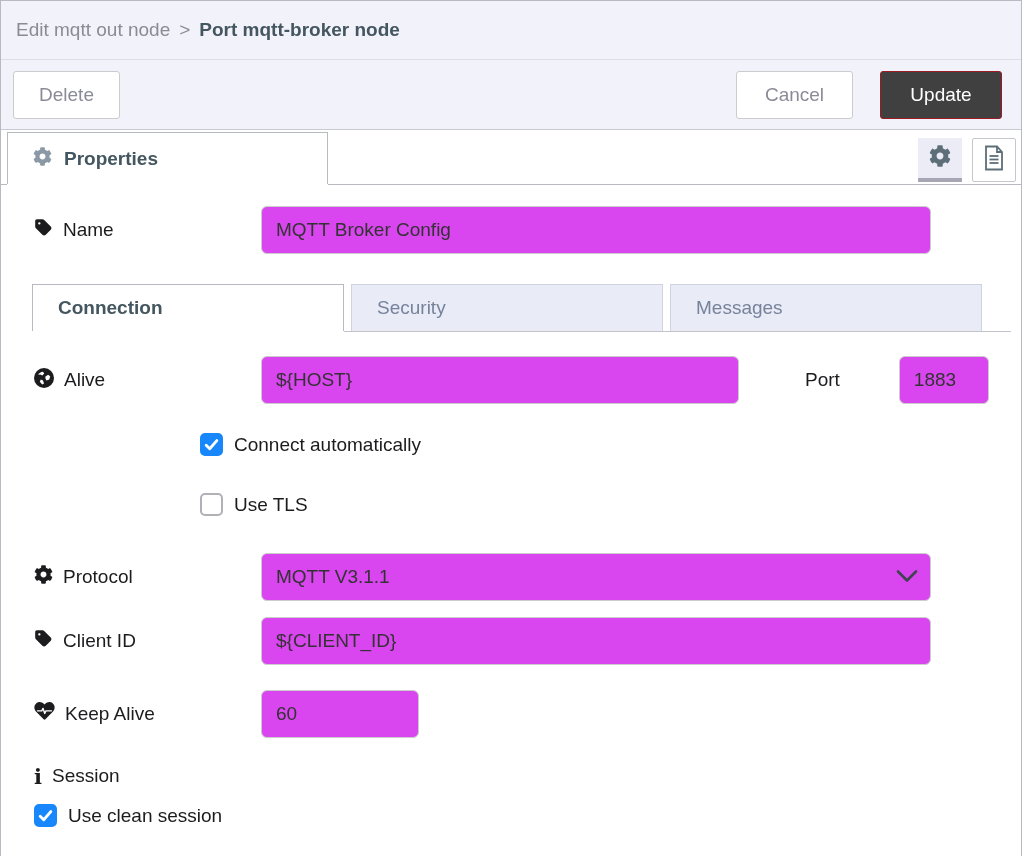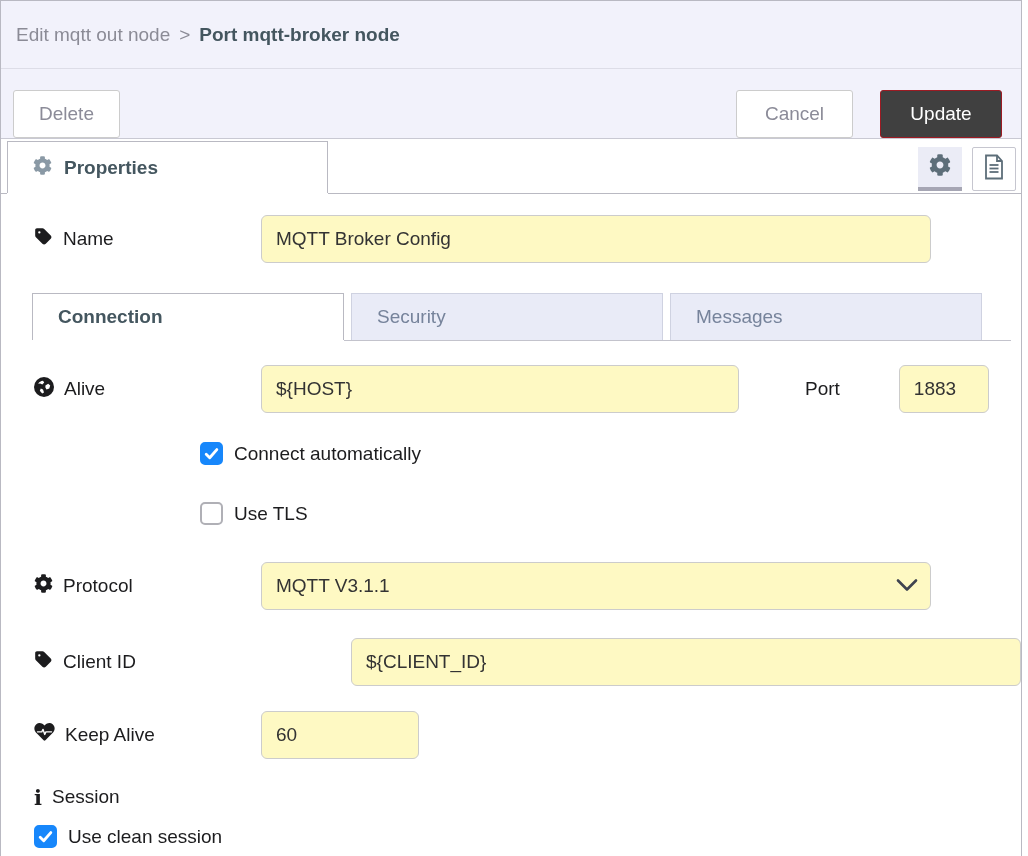--- a/index.html
+++ b/index.html
@@ -1,45 +1,45 @@
 <!DOCTYPE html>
 <html><head>
 <meta charset="utf-8">
 <style>
   * { margin:0; padding:0; box-sizing:border-box; }
   html,body { width:1028px; height:856px; background:#fff; font-family:"Liberation Sans", sans-serif; }
   .dialog { position:relative; width:1022px; height:856px; border-left:1px solid #b9b9c2; border-top:1px solid #b9b9c2; border-right:1px solid #b9b9c2; background:#fff; overflow:hidden; }
 
   
-  .crumb-bar { height:68px; background:#f2f2fb; border-bottom:1px solid #dddde7; display:flex; align-items:center; padding-left:15px; font-size:19px; }
+  .crumb-bar { height:59px; background:#f2f2fb; border-bottom:1px solid #dddde7; display:flex; align-items:center; padding-left:15px; font-size:19px; }
   .crumb-parent { color:#8b8b96; }
   .crumb-sep { color:#8b8b96; margin:0 9px; }
   .crumb-current { color:#44565f; font-weight:bold; }
 
-  .btn-bar { height:70px; background:#f2f2fb; border-bottom:1px solid #c9c9d3; display:flex; align-items:flex-end; padding:0 19px 0 12px; }
+  .btn-bar { height:70px; background:#f2f2fb; border-bottom:1px solid #c9c9d3; display:flex; align-items:center; padding:0 19px 0 12px; }
   .btn { height:48px; font-size:19px; border-radius:3px; display:flex; align-items:center; justify-content:center; cursor:pointer; font-family:"Liberation Sans", sans-serif; }
   .btn-plain { background:#fff; border:1px solid #cccccc; color:#8b8b98; }
   .btn-delete { width:107px; }
   .btn-cancel { width:117px; }
   .btn-update { width:122px; background:#404040; border:1px solid #9c1b23; color:#fff; margin-left:27px; }
   .btn-spacer { flex:1; }
 
   
   .props-row { height:55px; background:#fff; border-bottom:1px solid #b9b9c2; display:flex; align-items:flex-end; }
   .props-tab { width:321px; height:52px; margin-left:6px; background:#fff; border:1px solid #b9b9c2; border-bottom:none; position:relative; z-index:1; box-shadow:0 1px 0 0 #fff; display:flex; align-items:center; padding-left:25px; gap:12px; }
   .props-tab-label { font-size:19px; font-weight:bold; color:#44565f; }
   .props-actions { margin-left:auto; display:flex; align-items:flex-end; gap:10px; margin-right:5px; padding-bottom:2px; }
   .icon-btn-gear { width:44px; height:44px; background:#ebecf6; border:none; border-bottom:4px solid #a6a6b4; display:flex; align-items:center; justify-content:center; cursor:pointer; }
   .icon-btn-doc { width:44px; height:44px; background:#fff; border:1px solid #c6c6cf; border-radius:2px; display:flex; align-items:center; justify-content:center; cursor:pointer; }
 
   
   .form { background:#fff; }
   .row { display:flex; align-items:center; margin-left:33px;gap:28px; }
   .row-label { display:flex; align-items:center; width:199px; font-size:19px; color:#1c1c1e; gap:10px; }
-  .txt-input { height:48px; border:1px solid #ccc; border-radius:6px; padding:0 14px; font-size:19px; color:#333; font-family:"Liberation Sans", sans-serif; background:#fef9c3; }
+  .txt-input { height:48px; border:1px solid #ccc; border-radius:6px; padding:0 14px; font-size:19px; color:#333; font-family:"Liberation Sans", sans-serif; background:#d946ef; }
   .w-main { width:670px; }
   .name-row { margin-top:21px; }
   .server-row { margin-top:24px; }
   .server-input { width:478px; }
   .port-label { font-size:19px; color:#1c1c1e; margin-left:38px; }
   .port-input { width:90px; margin-left:31px; }
 
   
   .subtabs { display:flex; align-items:stretch; height:48px; margin:30px 10px 0 31px; border-bottom:1px solid #c3c3cc; }
   .subtab { width:312px; margin-right:7px; display:flex; align-items:center; padding-left:25px; font-size:19px; cursor:pointer; background:#e9ebf7; border:1px solid #cfd2e1; border-bottom:none; color:#76839b; }
@@ -52,21 +52,21 @@
   .cb2 { margin-top:37px; }
   .cb3 { margin-top:17px; }
   .cb { width:23px; height:23px; border-radius:5px; background:#fff; border:2px solid #b0b0b6; display:flex; align-items:center; justify-content:center; cursor:pointer; flex:none; }
   .cb svg { display:none; }
   .cb.checked { background:#1787fb; border-color:#1787fb; }
   .cb.checked svg { display:block; }
   .cb-label { font-size:19px; color:#1c1c1e; }
 
   .protocol-row { margin-top:37px; }
   .select { display:flex; align-items:center; justify-content:space-between; padding-right:12px; cursor:pointer; }
-  .client-row { margin-top:28px;justify-content:space-between; }
+  .client-row { margin-top:16px; }
   .keepalive-row { margin-top:25px; }
   .keepalive-input { width:158px; }
 
   .session-row { margin-top:27px; display:flex; align-items:center; margin-left:33px; gap:10px; }
   .session-label { font-size:19px; color:#1c1c1e; }
   .info-glyph { font-family:"DejaVu Serif", serif; font-weight:bold; font-size:21px; color:#1c1c1e; line-height:1; }
 </style>
 </head>
 <body>
 

